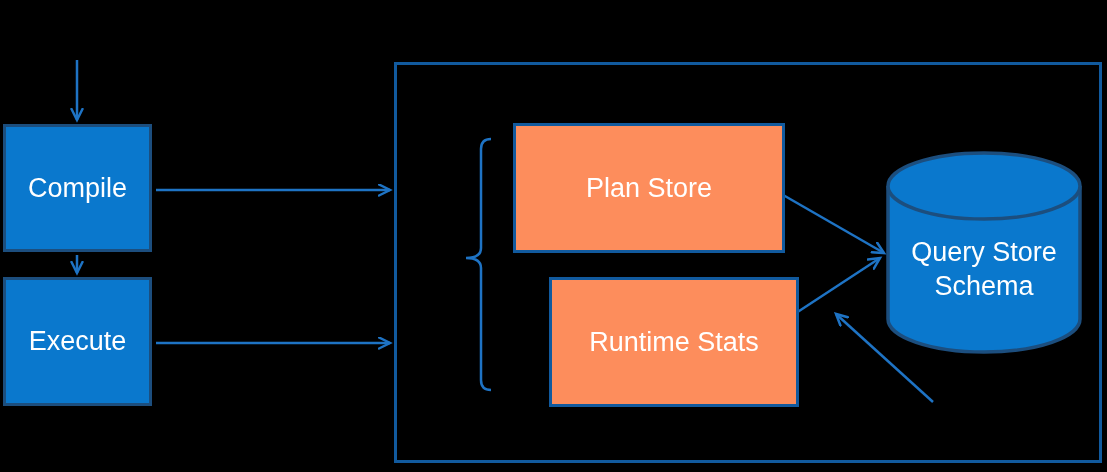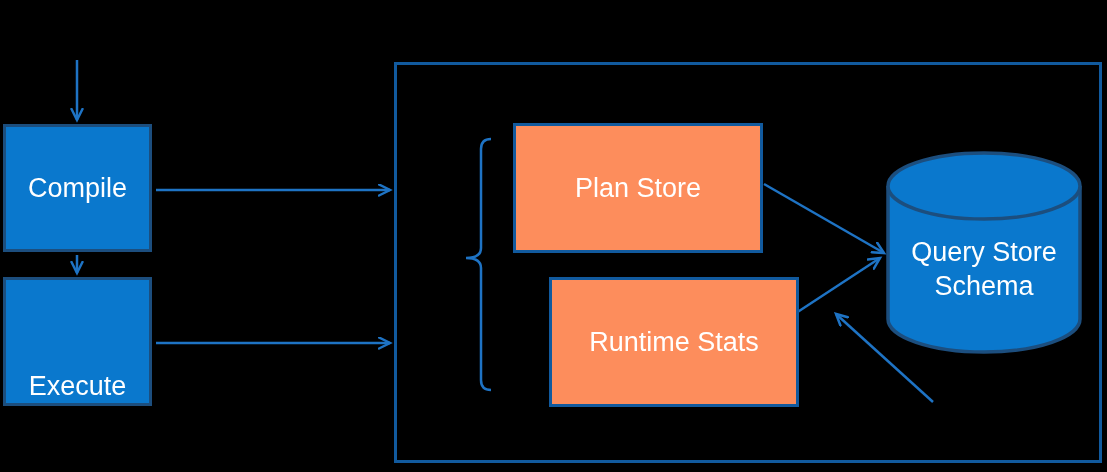--- a/index.html
+++ b/index.html
@@ -47,23 +47,23 @@
     background: var(--orange-fill);
     border: 3px solid var(--orange-border);
   }
   .container-box {
     position: absolute;
     box-sizing: border-box;
     border: 3px solid var(--container-border);
     background: transparent;
   }
   #node-compile  { left: 3px;   top: 124px; width: 149px; height: 128px; align-items: center; }
-  #node-execute  { left: 3px;   top: 277px; width: 149px; height: 129px; align-items: flex-end; }
+  #node-execute  { left: 3px;   top: 277px; width: 149px; height: 129px; }
   #container-box { left: 394px; top: 62px;  width: 708px; height: 401px; }
-  #node-plan-store    { left: 513px; top: 123px; width: 250px; height: 130px; }
+  #node-plan-store    { left: 513px; top: 123px; width: 272px; height: 130px; }
   #node-runtime-stats { left: 513px; top: 277px; width: 250px; height: 130px; margin-left: 36px; }
   #cylinder-label {
     position: absolute;
     left: 896px; top: 232px; width: 176px; height: 74px;
     display: flex; align-items: center; justify-content: flex-end;
     text-align: center;
     color: var(--text-color);
     font-size: 27px;
     line-height: 34px;
   }

